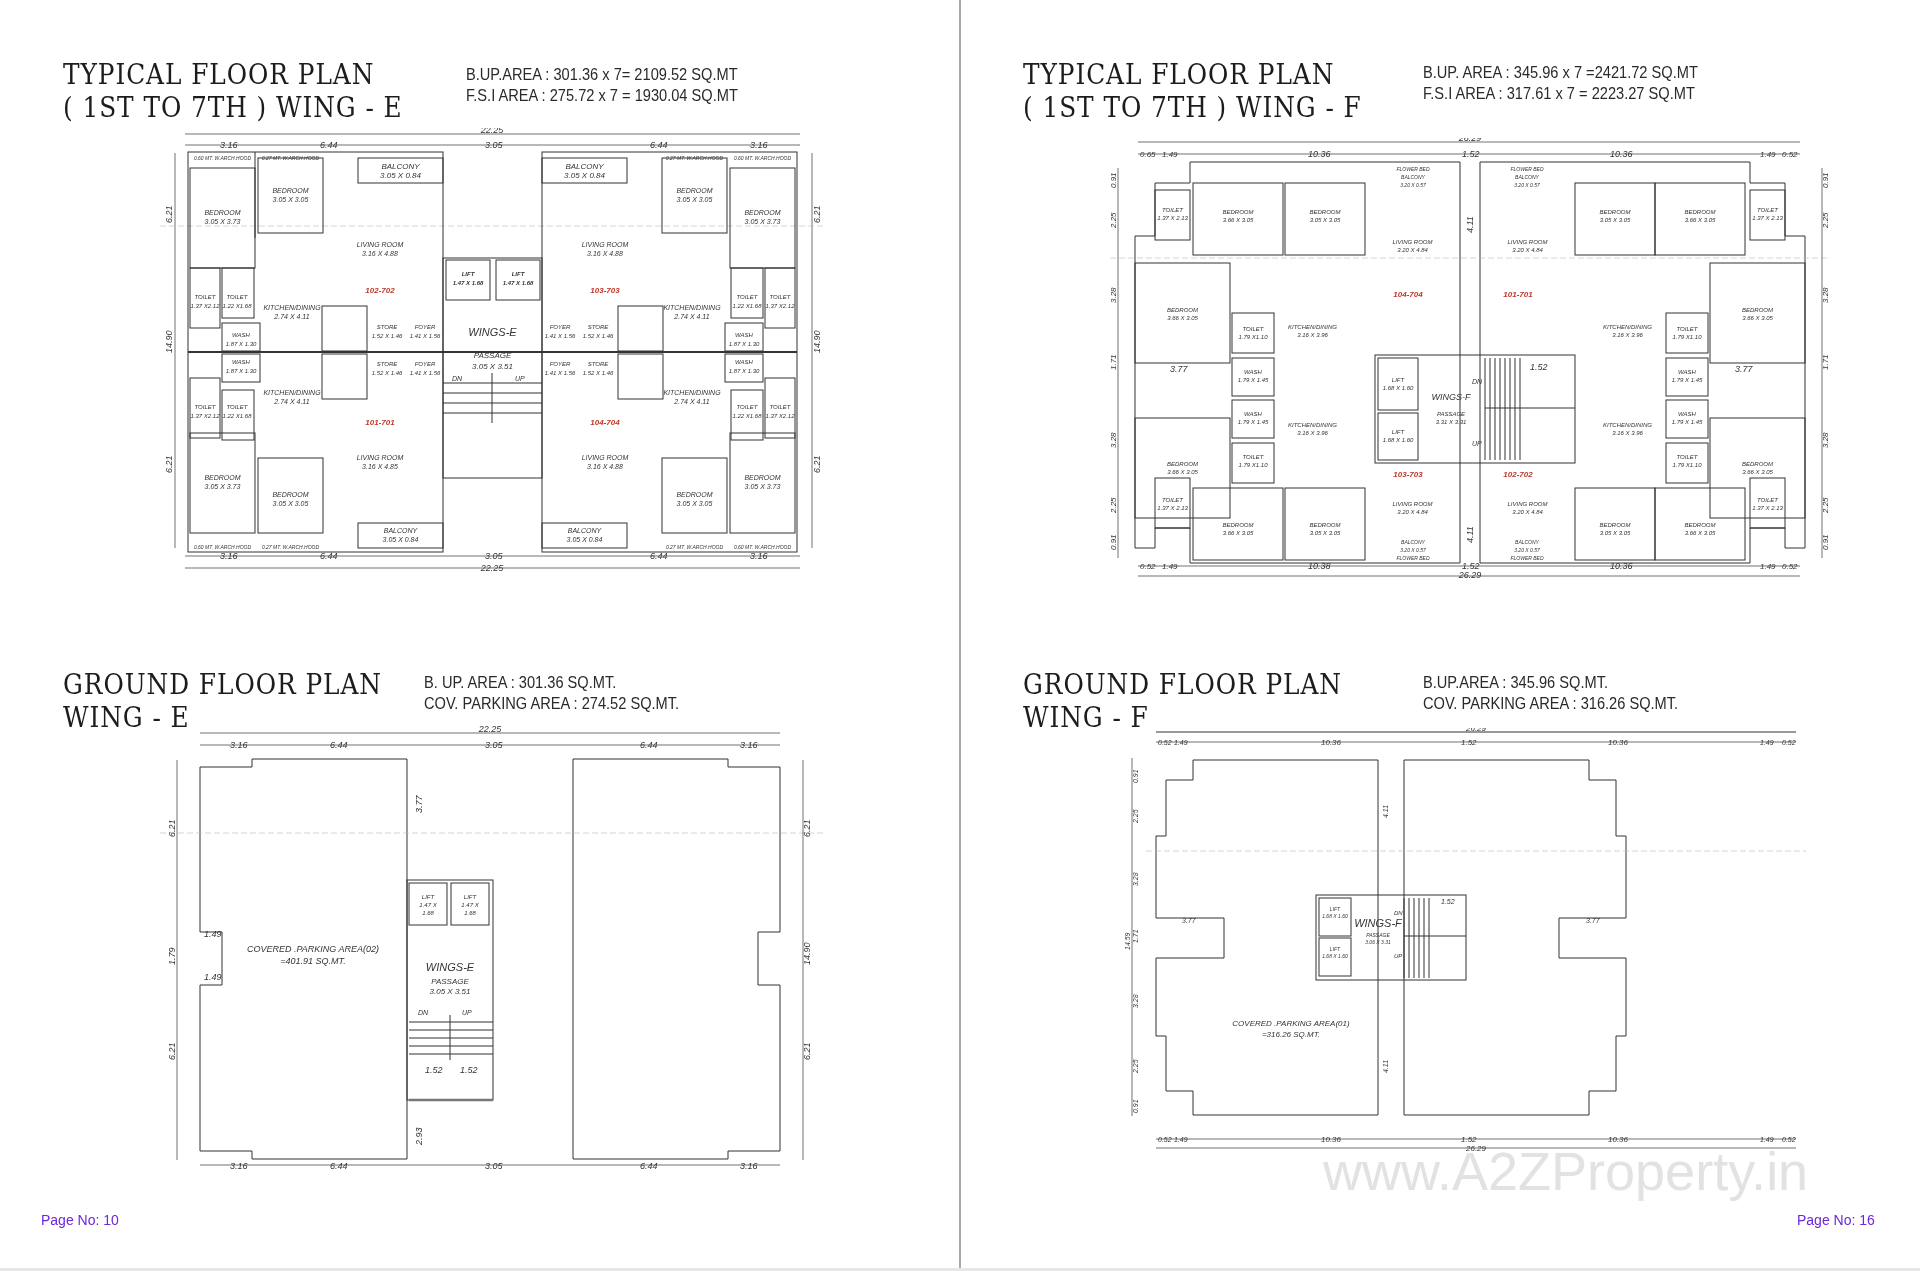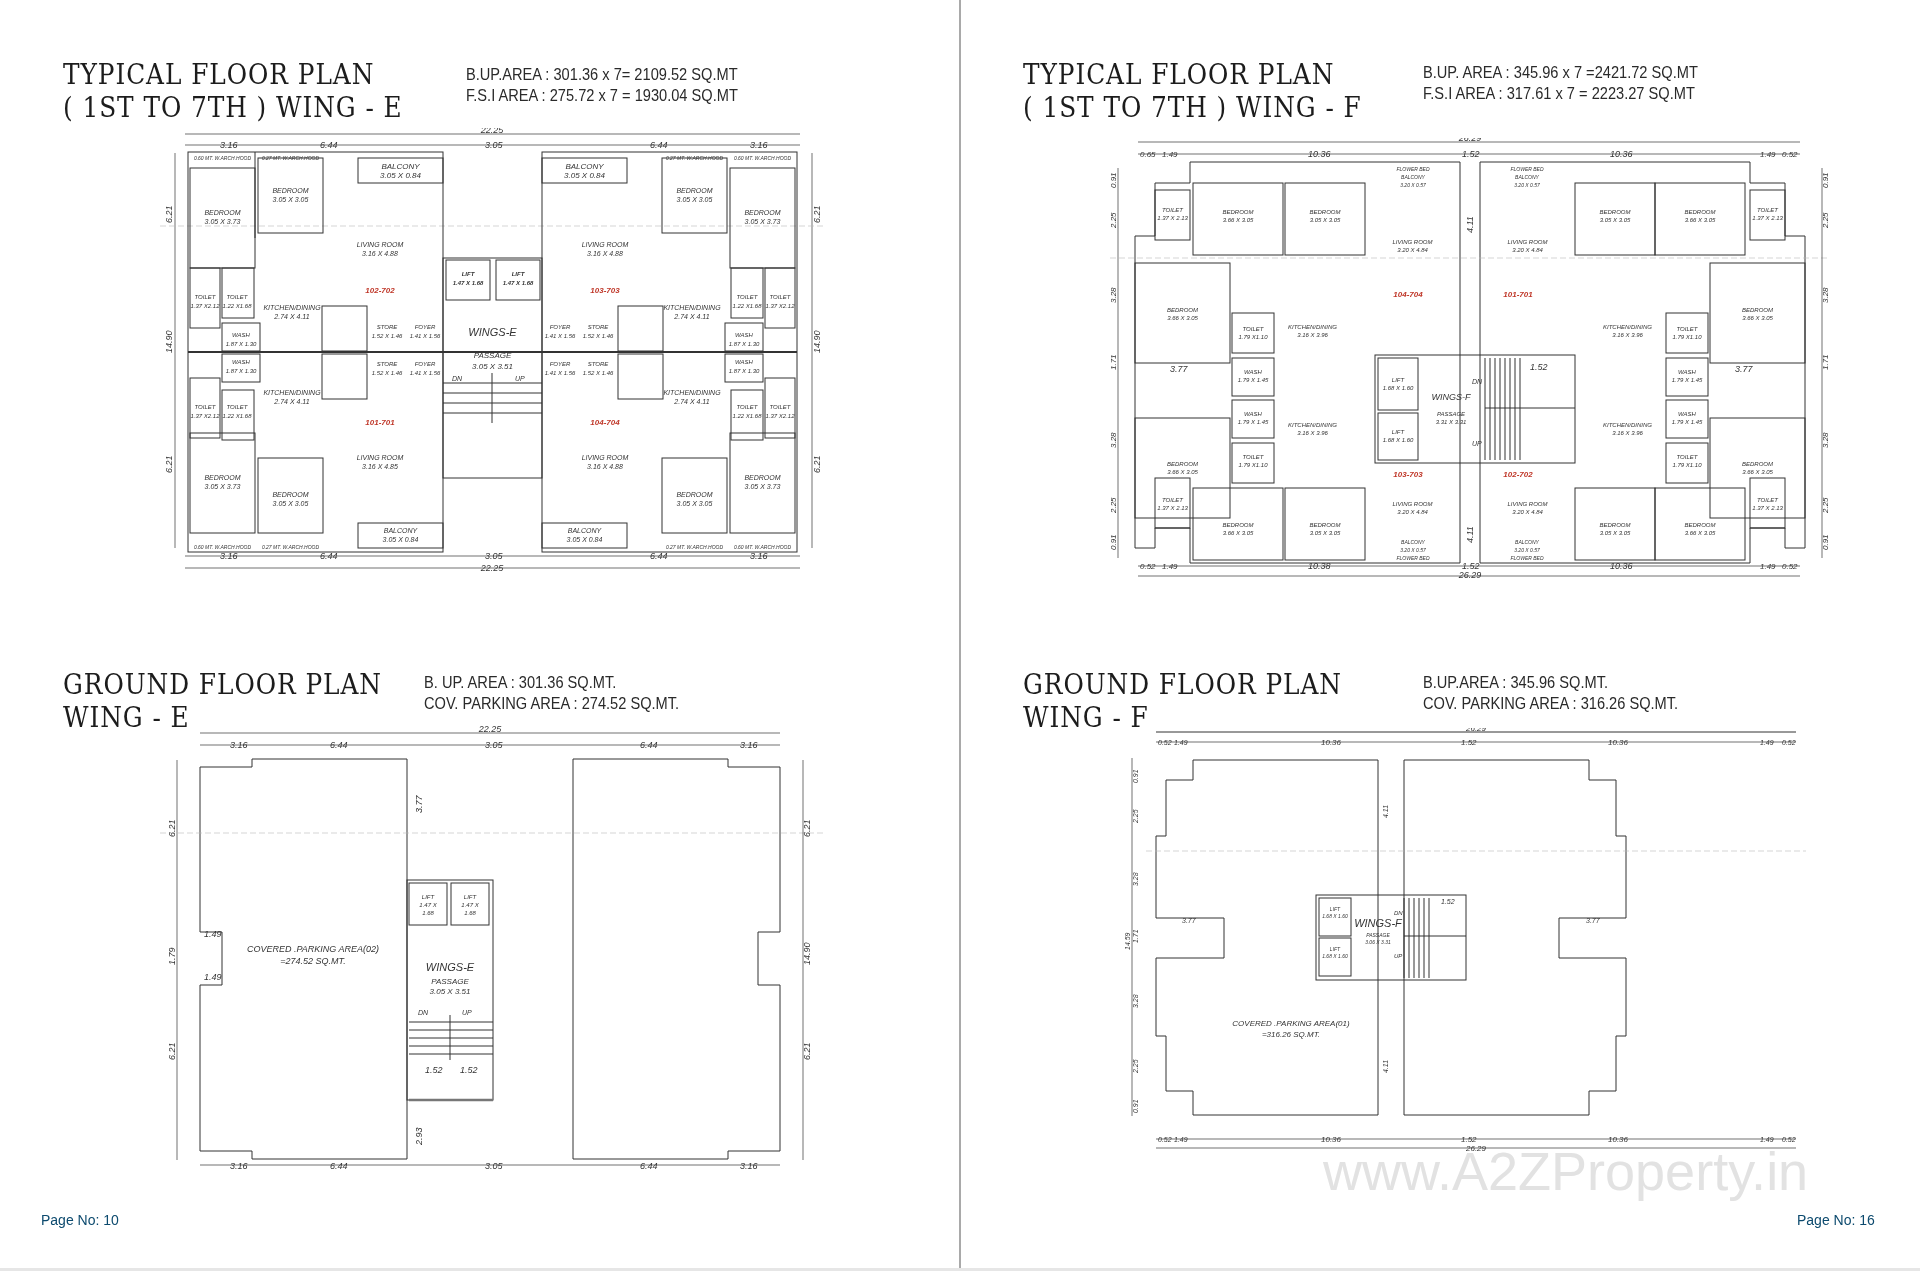--- a/index.html
+++ b/index.html
@@ -6,21 +6,21 @@
   body { width:1920px; height:1271px; position:relative; overflow:hidden; font-family:"Liberation Sans", sans-serif; color:#222; }
   .page { position:absolute; top:0; height:1271px; background:#fff; }
   .page-left { left:0; width:959px; }
   .page-right { left:961px; width:959px; }
   .divider { position:absolute; left:959px; top:0; width:2px; height:1271px; background:#a9a9a9; }
   .top-line { position:absolute; left:0; top:0; width:1920px; height:1px; background:#555; }
   .bottom-line { position:absolute; left:0; top:1268px; width:1920px; height:3px; background:#e6e6e6; }
   .title { position:absolute; font-family:"DejaVu Serif", "Liberation Serif", serif; font-size:27px; line-height:33px; color:#1c1c1c; letter-spacing:1px; transform:scaleX(0.92); transform-origin:left top; white-space:nowrap; }
   .title div { white-space:nowrap; }
   .info { position:absolute; font-family:"Liberation Sans", sans-serif; font-size:17px; line-height:21px; color:#2a2a2a; transform:scaleX(0.86); transform-origin:left top; white-space:nowrap; }
-  .pageno { position:absolute; font-family:"Liberation Sans", sans-serif; font-size:14px; color:#0c4a6e; }
+  .pageno { position:absolute; font-family:"Liberation Sans", sans-serif; font-size:14px; color:#6d28d9; }
   .plan { position:absolute;font-style:italic; }
   .plan svg { display:block; }
   .wm-top { position:absolute; left:1392px; top:52px; font-family:"Liberation Sans", sans-serif; font-weight:bold; font-size:80px; line-height:90px; opacity:0.42; white-space:nowrap; letter-spacing:-1px; }
   .wm-top span { display:inline-block; }
   .wm-top .sup { font-size:38px; vertical-align:18px; margin:0 -4px; }
   .wm-bottom { position:absolute; left:1333px; top:1140px; font-family:"Liberation Sans", sans-serif; font-size:54px; color:#e2e2e2; white-space:nowrap; letter-spacing:0px; }
   svg text { font-family:"Liberation Sans", sans-serif; }
 </style>
 </head>
 <body>
@@ -239,21 +239,21 @@
       <text x="265" y="348" font-size="9" fill="#333" stroke="none">1.52</text>
       <text x="300" y="348" font-size="9" fill="#333" stroke="none">1.52</text>
       <line x1="40" y1="440" x2="620" y2="440" stroke-width="0.7"></line>
       <text x="70" y="444" font-size="9" fill="#333" stroke="none">3.16</text>
       <text x="170" y="444" font-size="9" fill="#333" stroke="none">6.44</text>
       <text x="325" y="444" font-size="9" fill="#333" stroke="none">3.05</text>
       <text x="480" y="444" font-size="9" fill="#333" stroke="none">6.44</text>
       <text x="580" y="444" font-size="9" fill="#333" stroke="none">3.16</text>
     </svg>
     <div style="position:absolute; left:0; top:0; width:665px; height:450px; font-size:9px; color:#333; line-height:12px;">
-      <div style="position:absolute; left:78px; top:218px; width:150px; text-align:center;"><span>COVERED .PARKING AREA(02)</span><br><span>=274.52 SQ.MT.</span></div>
+      <div style="position:absolute; left:78px; top:218px; width:150px; text-align:center;"><span>COVERED .PARKING AREA(02)</span><br><span>=401.91 SQ.MT.</span></div>
       <div style="position:absolute; left:249px; top:168px; width:38px; text-align:center; font-size:6px; line-height:8px;"><span>LIFT</span><br><span>1.47 X</span><br><span>1.68</span></div>
       <div style="position:absolute; left:291px; top:168px; width:38px; text-align:center; font-size:6px; line-height:8px;"><span>LIFT</span><br><span>1.47 X</span><br><span>1.68</span></div>
       <div style="position:absolute; left:247px; top:236px; width:86px; text-align:center; font-size:11px;">WINGS-E</div>
       <div style="position:absolute; left:247px; top:252px; width:86px; text-align:center; font-size:8px; line-height:10px;"><span>PASSAGE</span><br><span>3.05 X 3.51</span></div>
       <div style="position:absolute; left:258px; top:282px; font-size:7px;">DN</div>
       <div style="position:absolute; left:302px; top:282px; font-size:7px;">UP</div>
     </div>
   </div>
 
   <div class="pageno" style="left:41px; top:1212px;">Page No: 10</div>

